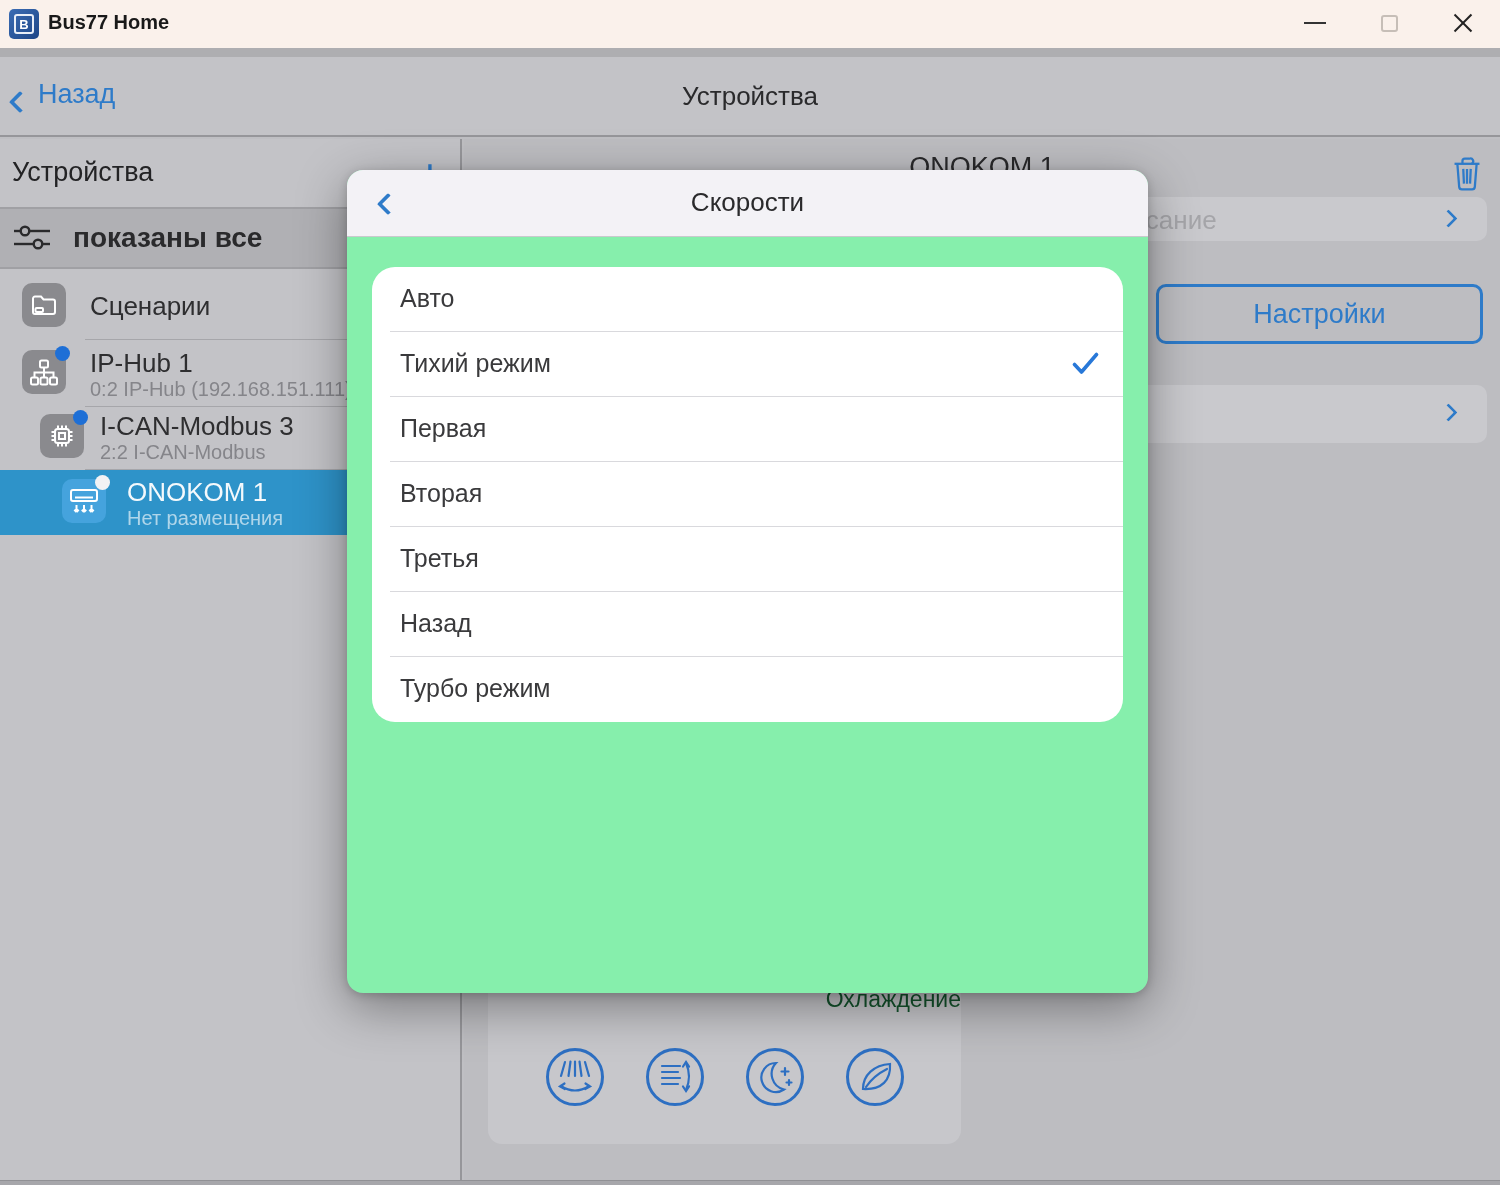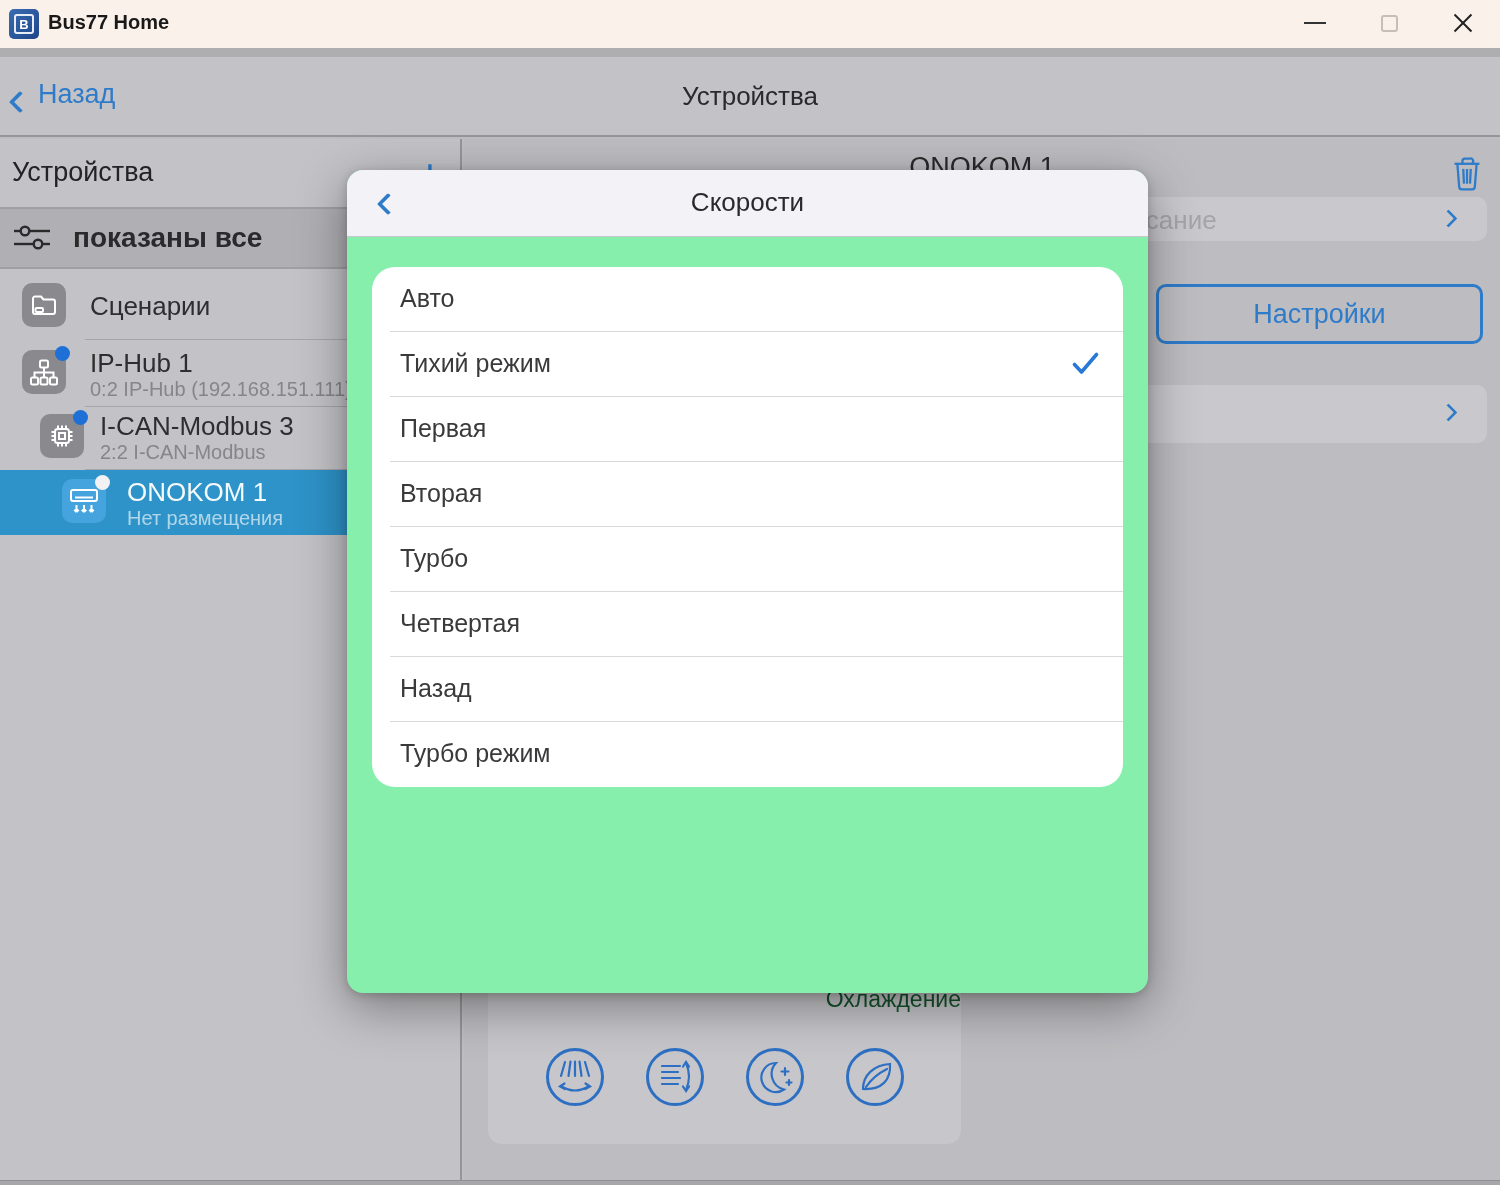--- a/index.html
+++ b/index.html
@@ -284,26 +284,21 @@
         <span class="opt">Первая</span>
 
         <div class="rowdiv"></div>
       </div>
       <div class="modal-row">
         <span class="opt">Вторая</span>
 
         <div class="rowdiv"></div>
       </div>
       <div class="modal-row">
-        <span class="opt">Турбо</span>
-
-        <div class="rowdiv"></div>
-      </div>
-      <div class="modal-row">
-        <span class="opt">Четвертая</span>
+        <span class="opt">Третья</span>
 
         <div class="rowdiv"></div>
       </div>
       <div class="modal-row">
         <span class="opt">Назад</span>
 
         <div class="rowdiv"></div>
       </div>
       <div class="modal-row">
         <span class="opt">Турбо режим</span>

